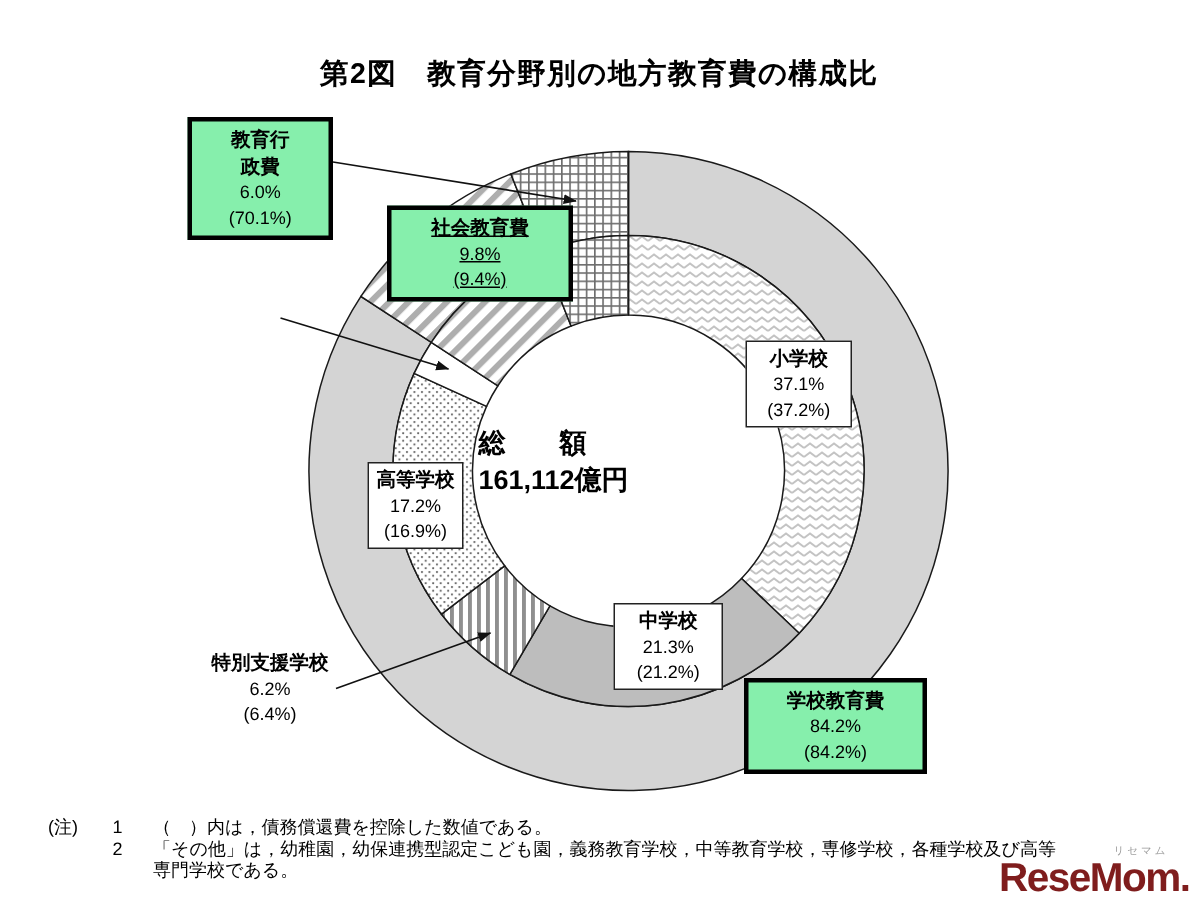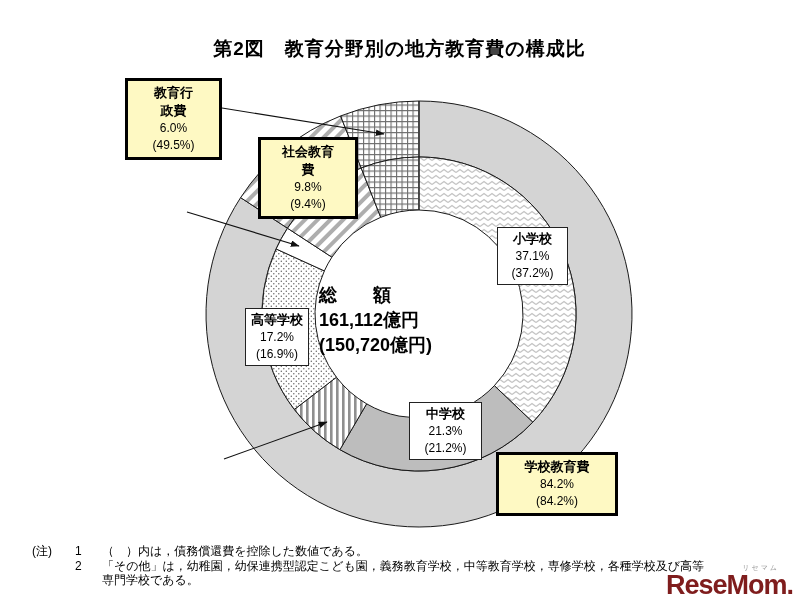--- a/index.html
+++ b/index.html
@@ -3,24 +3,24 @@
 <meta charset="utf-8">
 <style>
   html,body{margin:0;padding:0;background:#fff;}
   #stage{position:relative;width:799px;height:607px;background:#fff;overflow:hidden;
          font-family:"Liberation Sans","DejaVu Sans",sans-serif;color:#000;}
   #donut-svg{position:absolute;left:0;top:0;width:799px;height:607px;}
   .page-title{position:absolute;left:0;right:0;top:36px;text-align:center;
               font-size:19px;font-weight:bold;letter-spacing:1px;}
   .cat-label{position:absolute;text-align:center;font-size:12px;line-height:16.5px;z-index:5;}
   .cat-label .nm{display:block;font-size:13px;font-weight:bold;line-height:18px;}
-  .box-bold{background:#fef9c3;border:3px solid #000;padding:3px 21px 4px;box-sizing:border-box;}
+  .box-bold{background:#86efac;border:3px solid #000;padding:3px 21px 4px;box-sizing:border-box;}
   .box-thin{background:#fff;border:1px solid #222;padding:2px 3px 3px;box-sizing:border-box;}
   .lbl-gyosei{left:125px;top:78px;width:97px;}
-  .lbl-shakai{left:258px;top:137px;width:100px;}
+  .lbl-shakai{left:258px;top:137px;width:124px;text-decoration:underline;}
   .lbl-sonota{left:112px;top:189px;width:76px;}
   .lbl-shogakko{left:497px;top:227px;width:71px;}
   .lbl-chugakko{left:409px;top:402px;width:73px;}
   .lbl-kotogakko{left:245px;top:308px;width:64px;}
   .lbl-tokubetsu{left:122px;top:433px;width:116px;}
   .lbl-gakko{left:496px;top:452px;width:122px;}
   .center-label{position:absolute;left:319px;top:283px;width:200px;text-align:left;
                 font-size:18px;font-weight:bold;line-height:25px;z-index:4;}
   .notes{position:absolute;left:32px;top:544px;font-size:12px;line-height:14.6px;z-index:5;}
   .notes .row{white-space:nowrap;}
@@ -82,21 +82,21 @@
         <line x1="187" y1="212" x2="299" y2="246" stroke="#111" stroke-width="1.1" marker-end="url(#ah)"></line>
         <line x1="224" y1="459" x2="327" y2="422" stroke="#111" stroke-width="1.1" marker-end="url(#ah)"></line>
       </g>
   </svg>
 
   <div class="page-title">第2図　教育分野別の地方教育費の構成比</div>
 
   <div class="cat-label box-bold lbl-gyosei">
     <span class="nm">教育行政費</span>
     <span>6.0%</span><br>
-    <span>(49.5%)</span>
+    <span>(70.1%)</span>
   </div>
 
   <div class="cat-label box-bold lbl-shakai">
     <span class="nm">社会教育費</span>
     <span>9.8%</span><br>
     <span>(9.4%)</span>
   </div>
 
 
   <div class="cat-label box-thin lbl-shogakko">
@@ -110,31 +110,35 @@
     <span>21.3%</span><br>
     <span>(21.2%)</span>
   </div>
 
   <div class="cat-label box-thin lbl-kotogakko">
     <span class="nm">高等学校</span>
     <span>17.2%</span><br>
     <span>(16.9%)</span>
   </div>
 
+  <div class="cat-label lbl-tokubetsu">
+    <span class="nm">特別支援学校</span>
+    <span>6.2%</span><br>
+    <span>(6.4%)</span>
+  </div>
 
   <div class="cat-label box-bold lbl-gakko">
     <span class="nm">学校教育費</span>
     <span>84.2%</span><br>
     <span>(84.2%)</span>
   </div>
 
   <div class="center-label">
     <span>総　　額</span><br>
     <span>161,112億円</span><br>
-    <span>(150,720億円)</span>
   </div>
 
   <div class="notes">
     <div class="row">
       <span class="pre">(注)</span><span class="num">1</span><span>（　）内は，債務償還費を控除した数値である。</span>
     </div>
     <div class="row">
       <span class="pre"></span><span class="num">2</span><span>「その他」は，幼稚園，幼保連携型認定こども園，義務教育学校，中等教育学校，専修学校，各種学校及び高等</span>
     </div>
     <div class="row">

